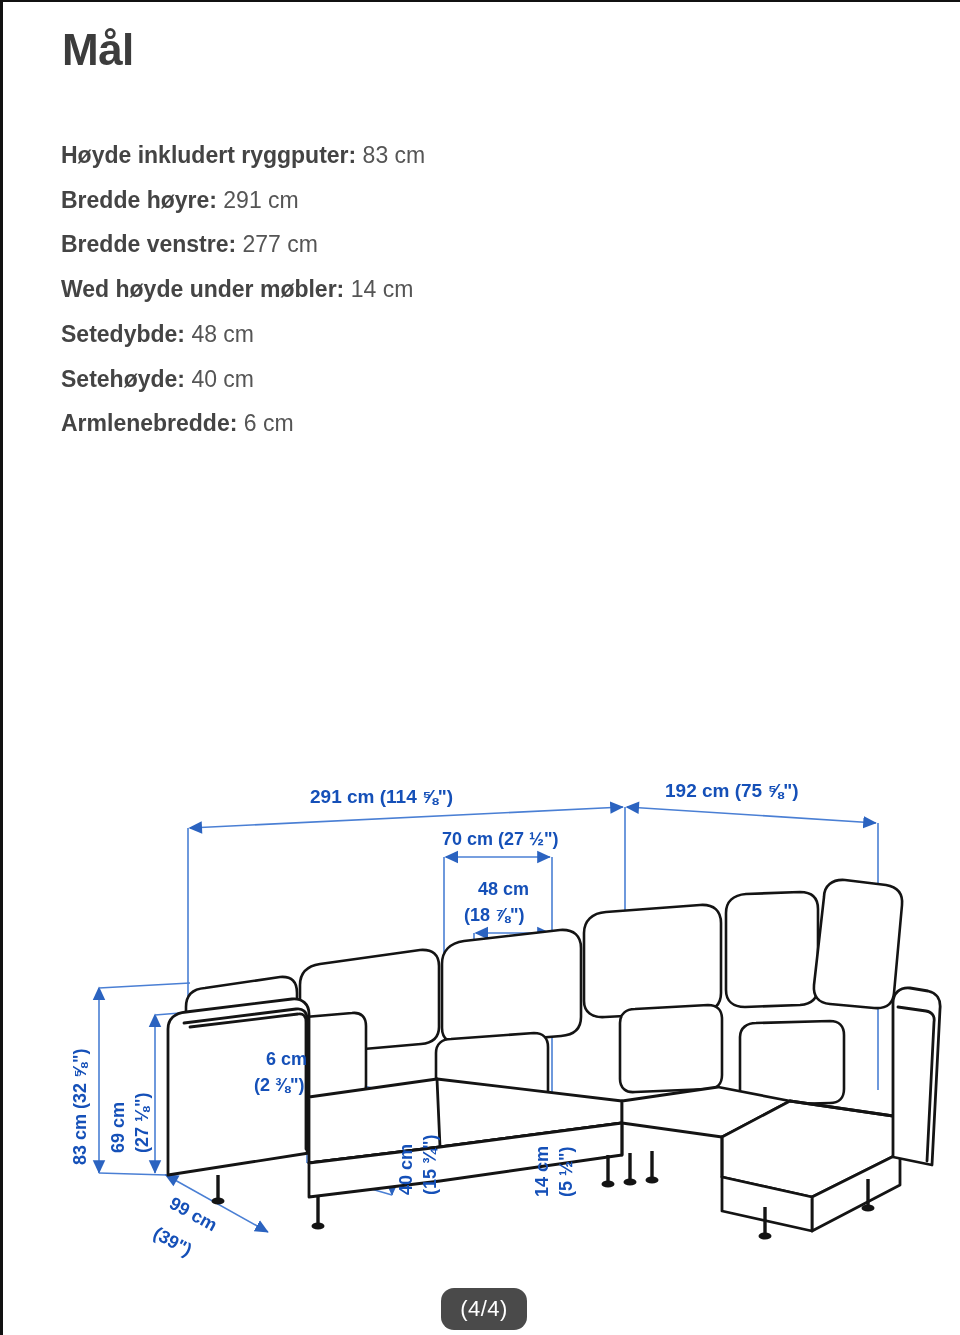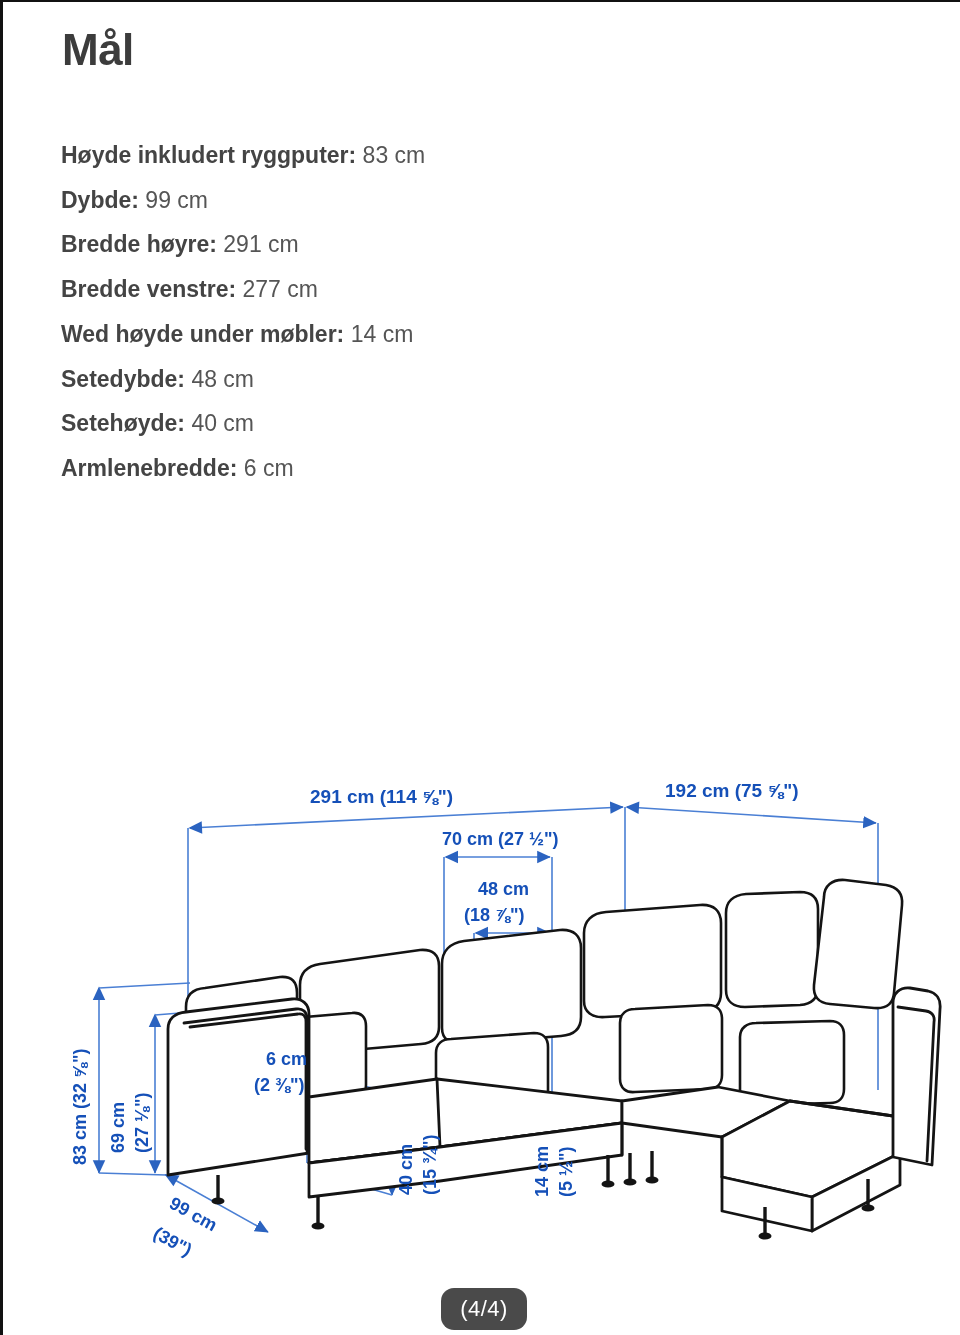--- a/index.html
+++ b/index.html
@@ -88,24 +88,20 @@
 <div class="page-frame"></div>
 
 <div class="page-title">Mål</div>
 
 <div class="spec-list">
   <div class="spec-row">
     <span class="spec-label">Høyde inkludert ryggputer:</span>
     <span class="spec-value">83 cm</span>
   </div>
   <div class="spec-row">
-    <span class="spec-label">Dybde:</span>
-    <span class="spec-value">99 cm</span>
-  </div>
-  <div class="spec-row">
     <span class="spec-label">Bredde høyre:</span>
     <span class="spec-value">291 cm</span>
   </div>
   <div class="spec-row">
     <span class="spec-label">Bredde venstre:</span>
     <span class="spec-value">277 cm</span>
   </div>
   <div class="spec-row">
     <span class="spec-label">Wed høyde under møbler:</span>
     <span class="spec-value">14 cm</span>

